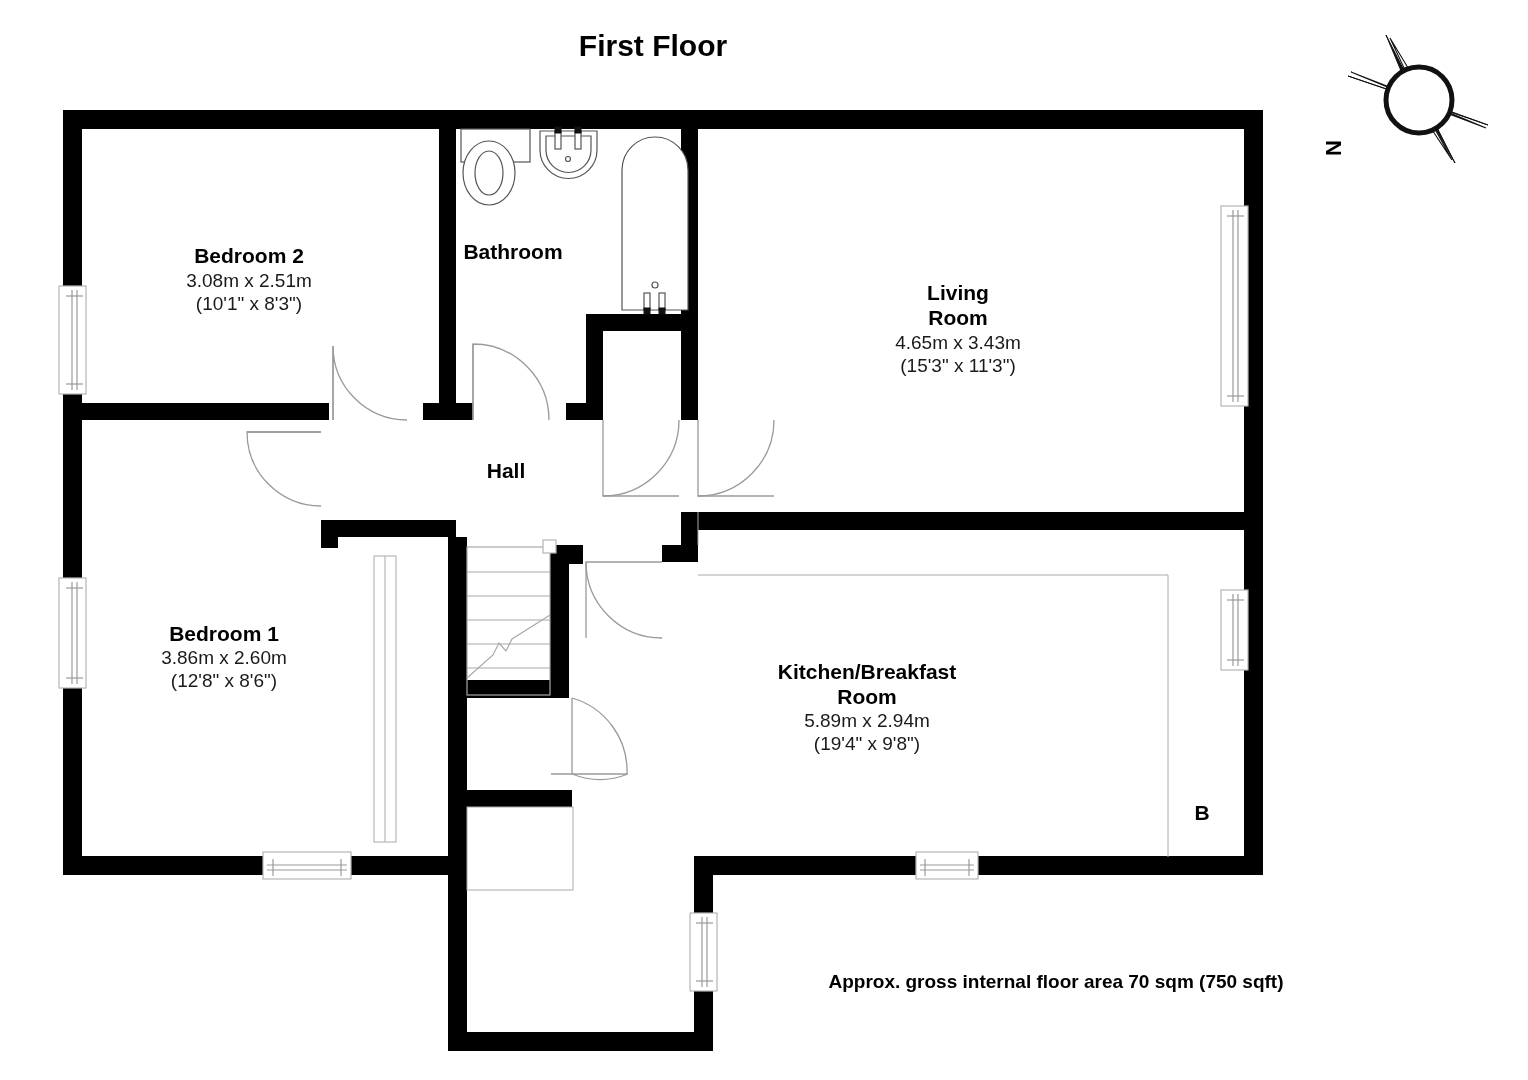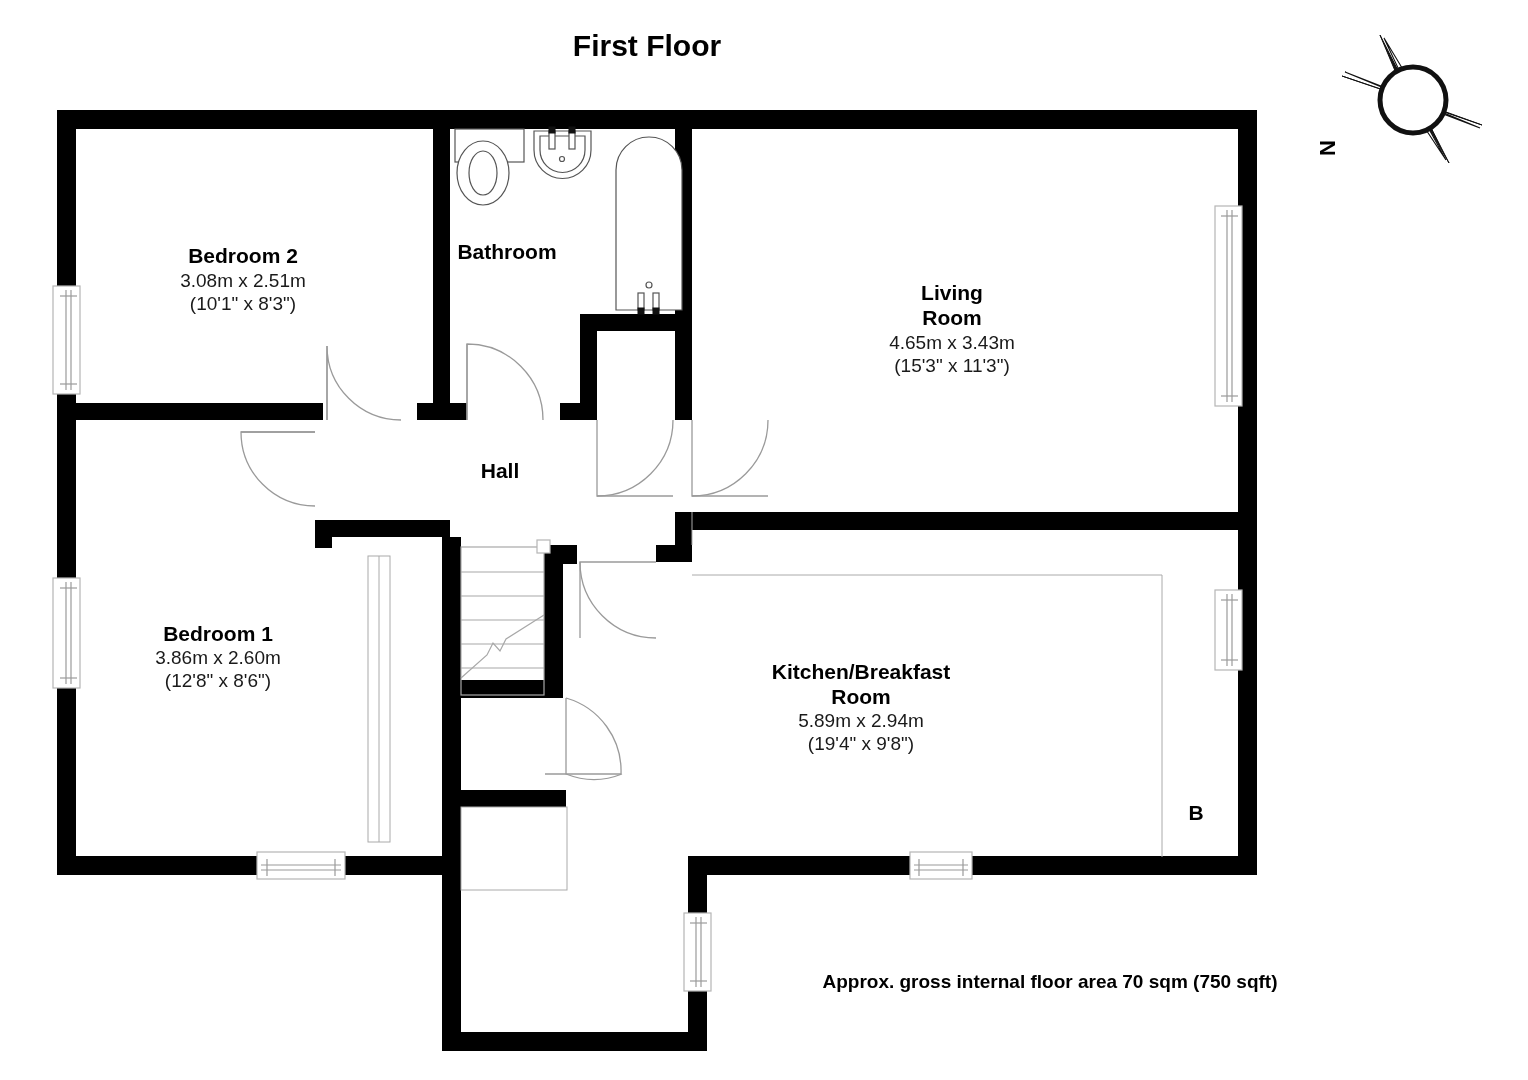--- a/index.html
+++ b/index.html
@@ -9,21 +9,21 @@
   }
   body {
     width: 1528px;
     height: 1080px;
     font-family: "Liberation Sans", sans-serif;
     position: relative;
     overflow: hidden;
   }
   #plan-root {
     position: absolute;
-    left: 5px; top: 0;
+    left: 11px; top: 0;
     width: 1220px;
     height: 1080px;
   }
   svg.plan { display: block; }
 
   
   .t-title {
     font-family: "Liberation Sans", sans-serif;
     font-weight: bold;
     font-size: 30px;

